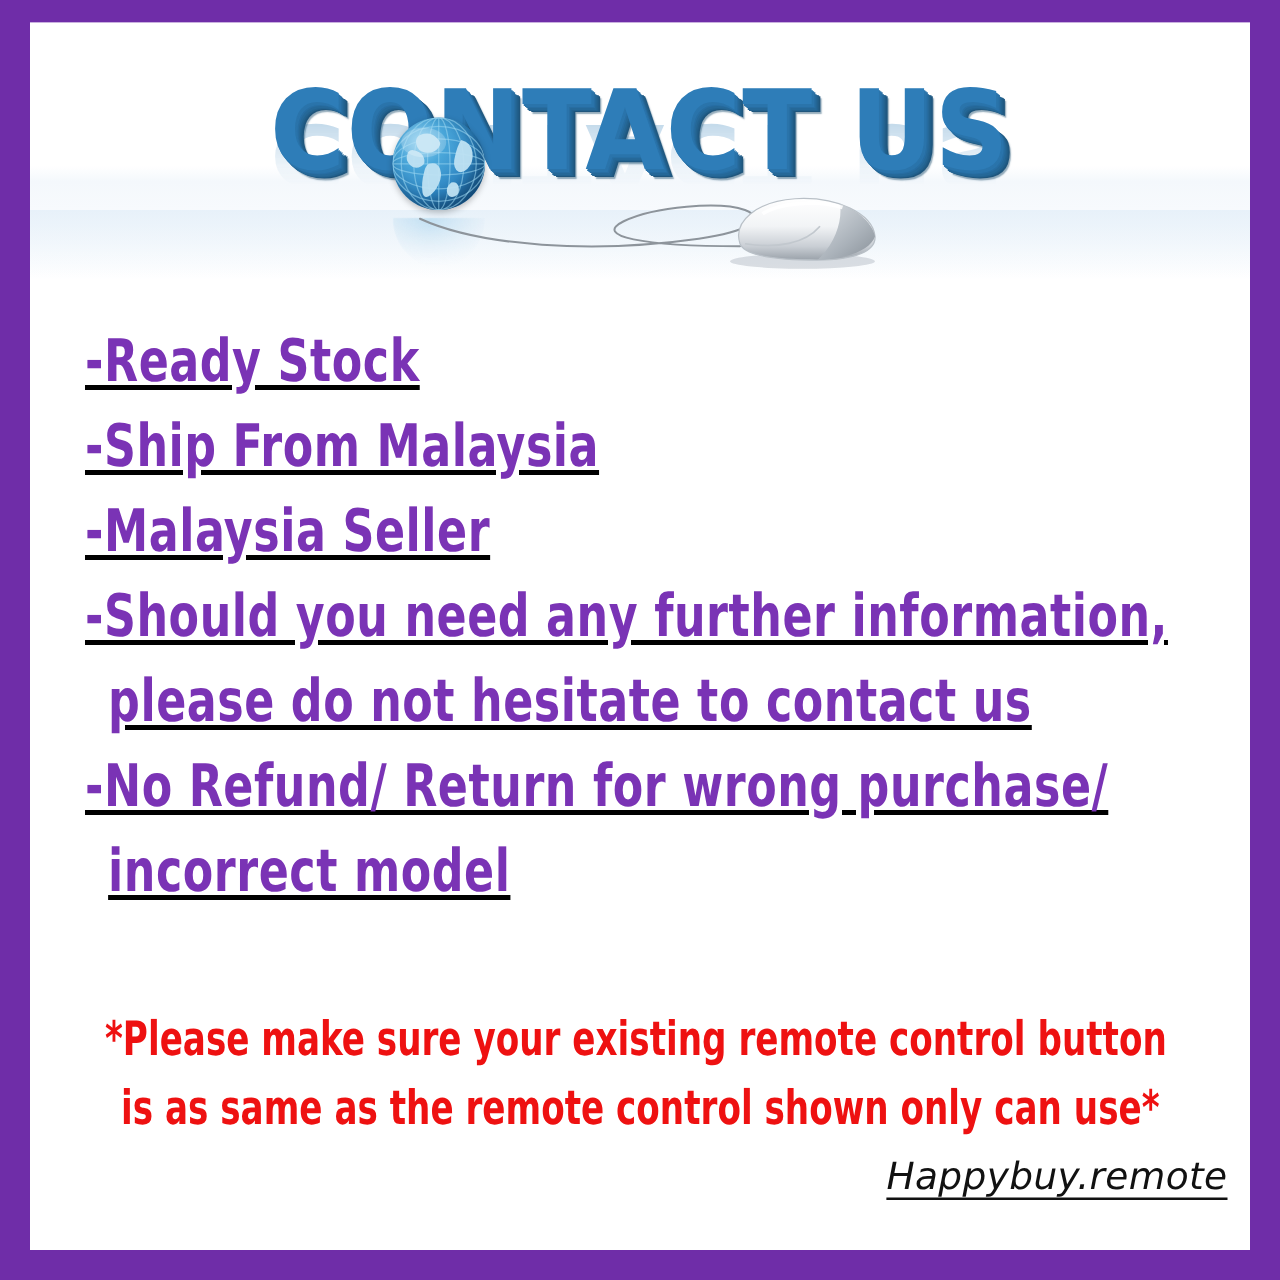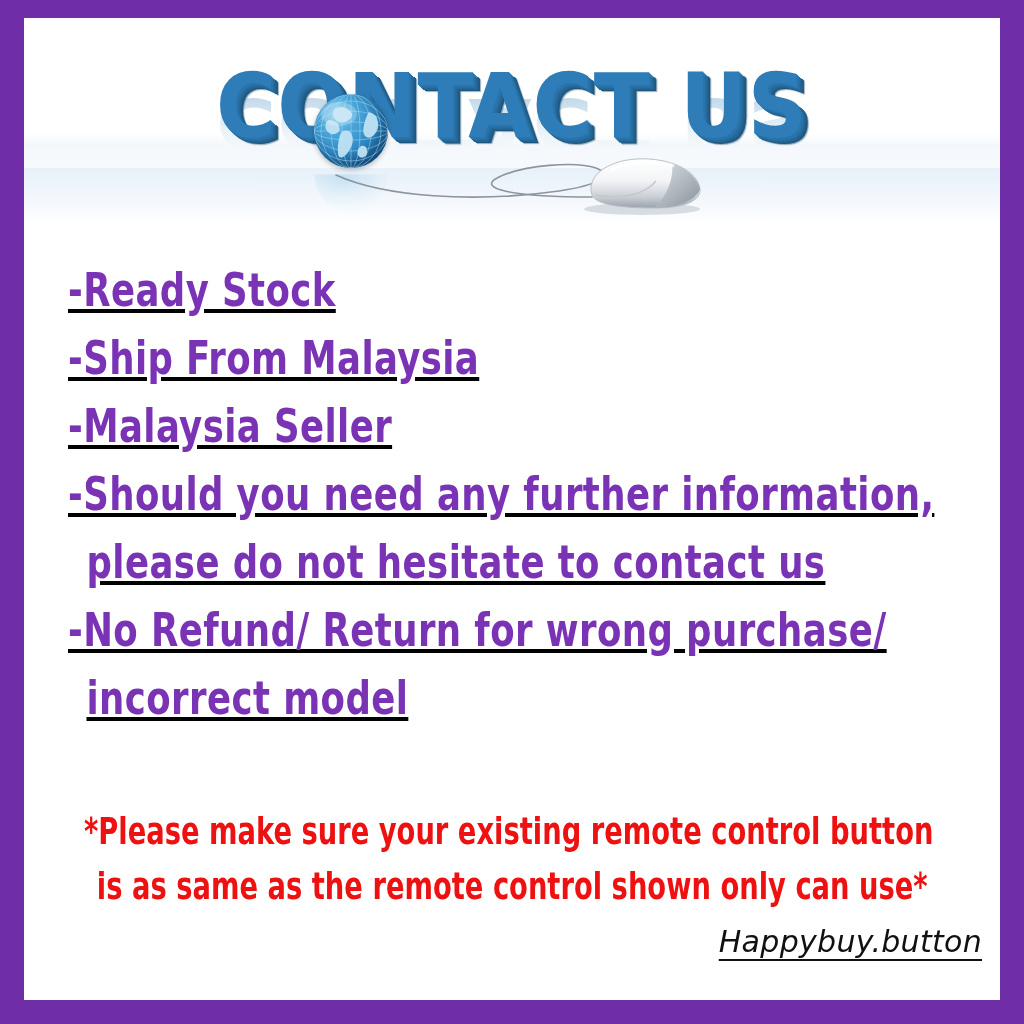--- a/index.html
+++ b/index.html
@@ -298,16 +298,16 @@
       <div class="bullet-line indent">please do not hesitate to contact us</div>
       <div class="bullet-line">-No Refund/ Return for wrong purchase/</div>
       <div class="bullet-line indent">incorrect model</div>
     </div>
 
     <div class="red-note">
       <div class="red-line">*Please make sure your existing remote control button</div>
       <div class="red-line indent">is as same as the remote control shown only can use*</div>
     </div>
 
-    <div class="signature">Happybuy.button</div>
+    <div class="signature">Happybuy.remote</div>
 
   </div>
 </div>
 
 </body></html>

